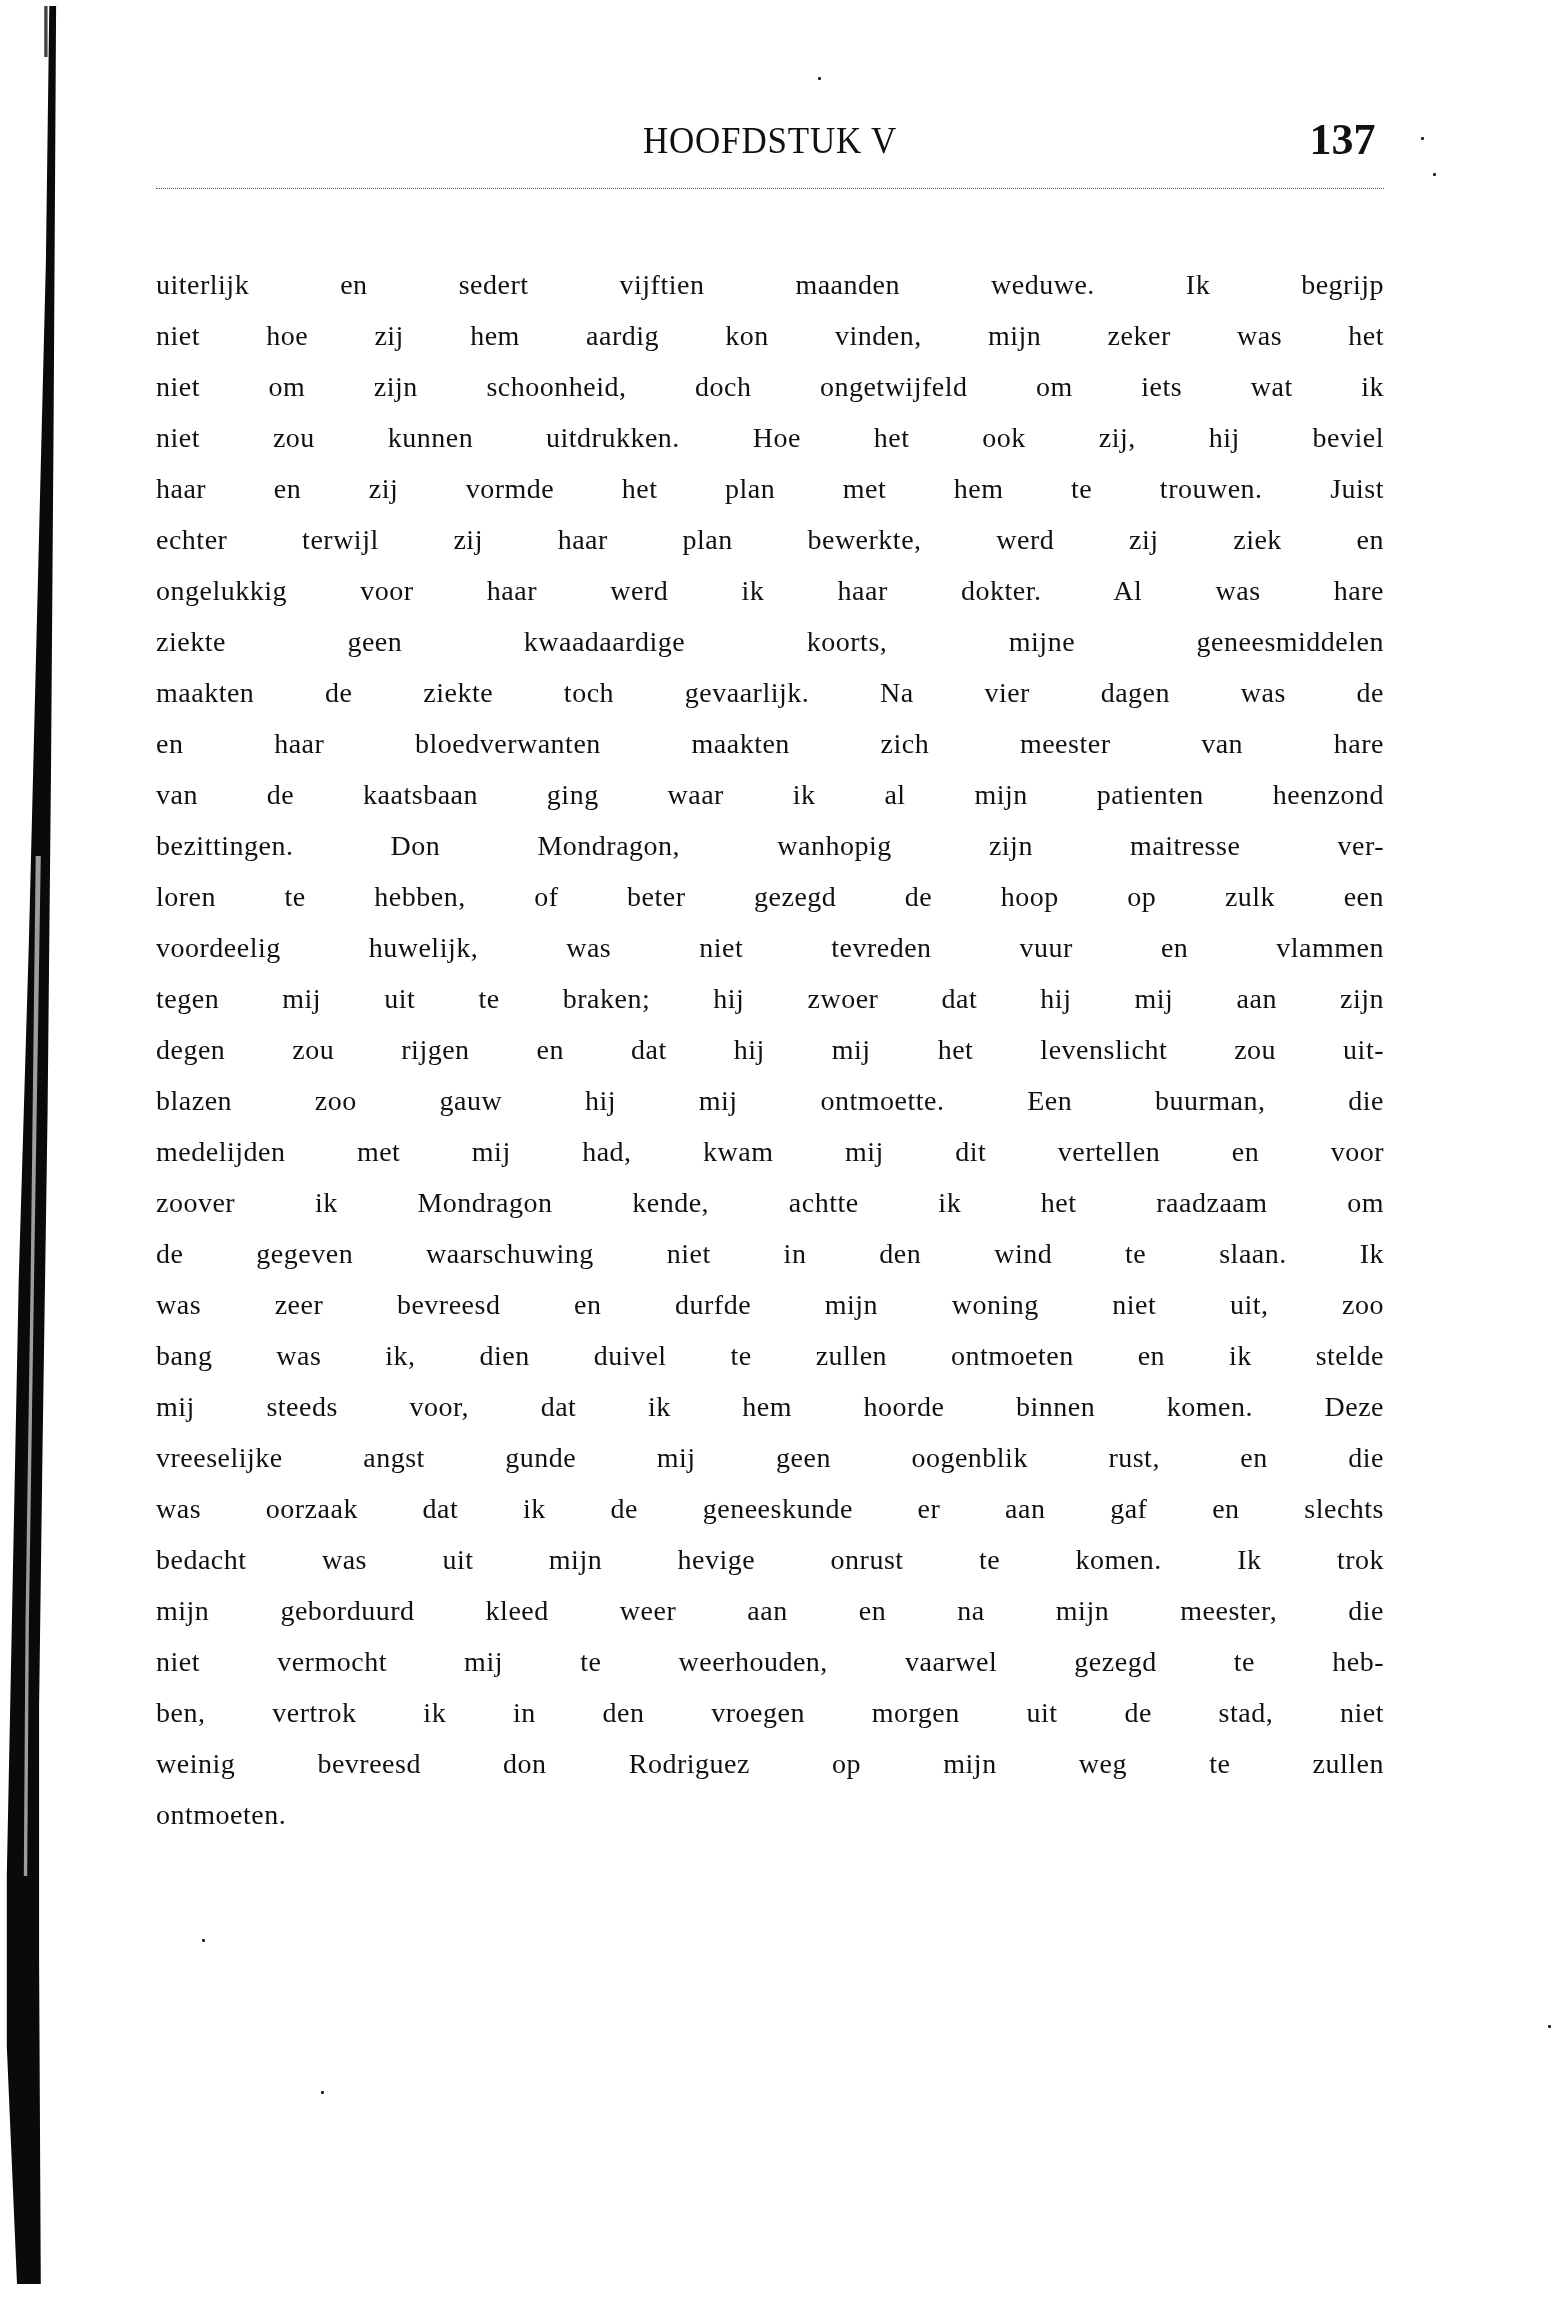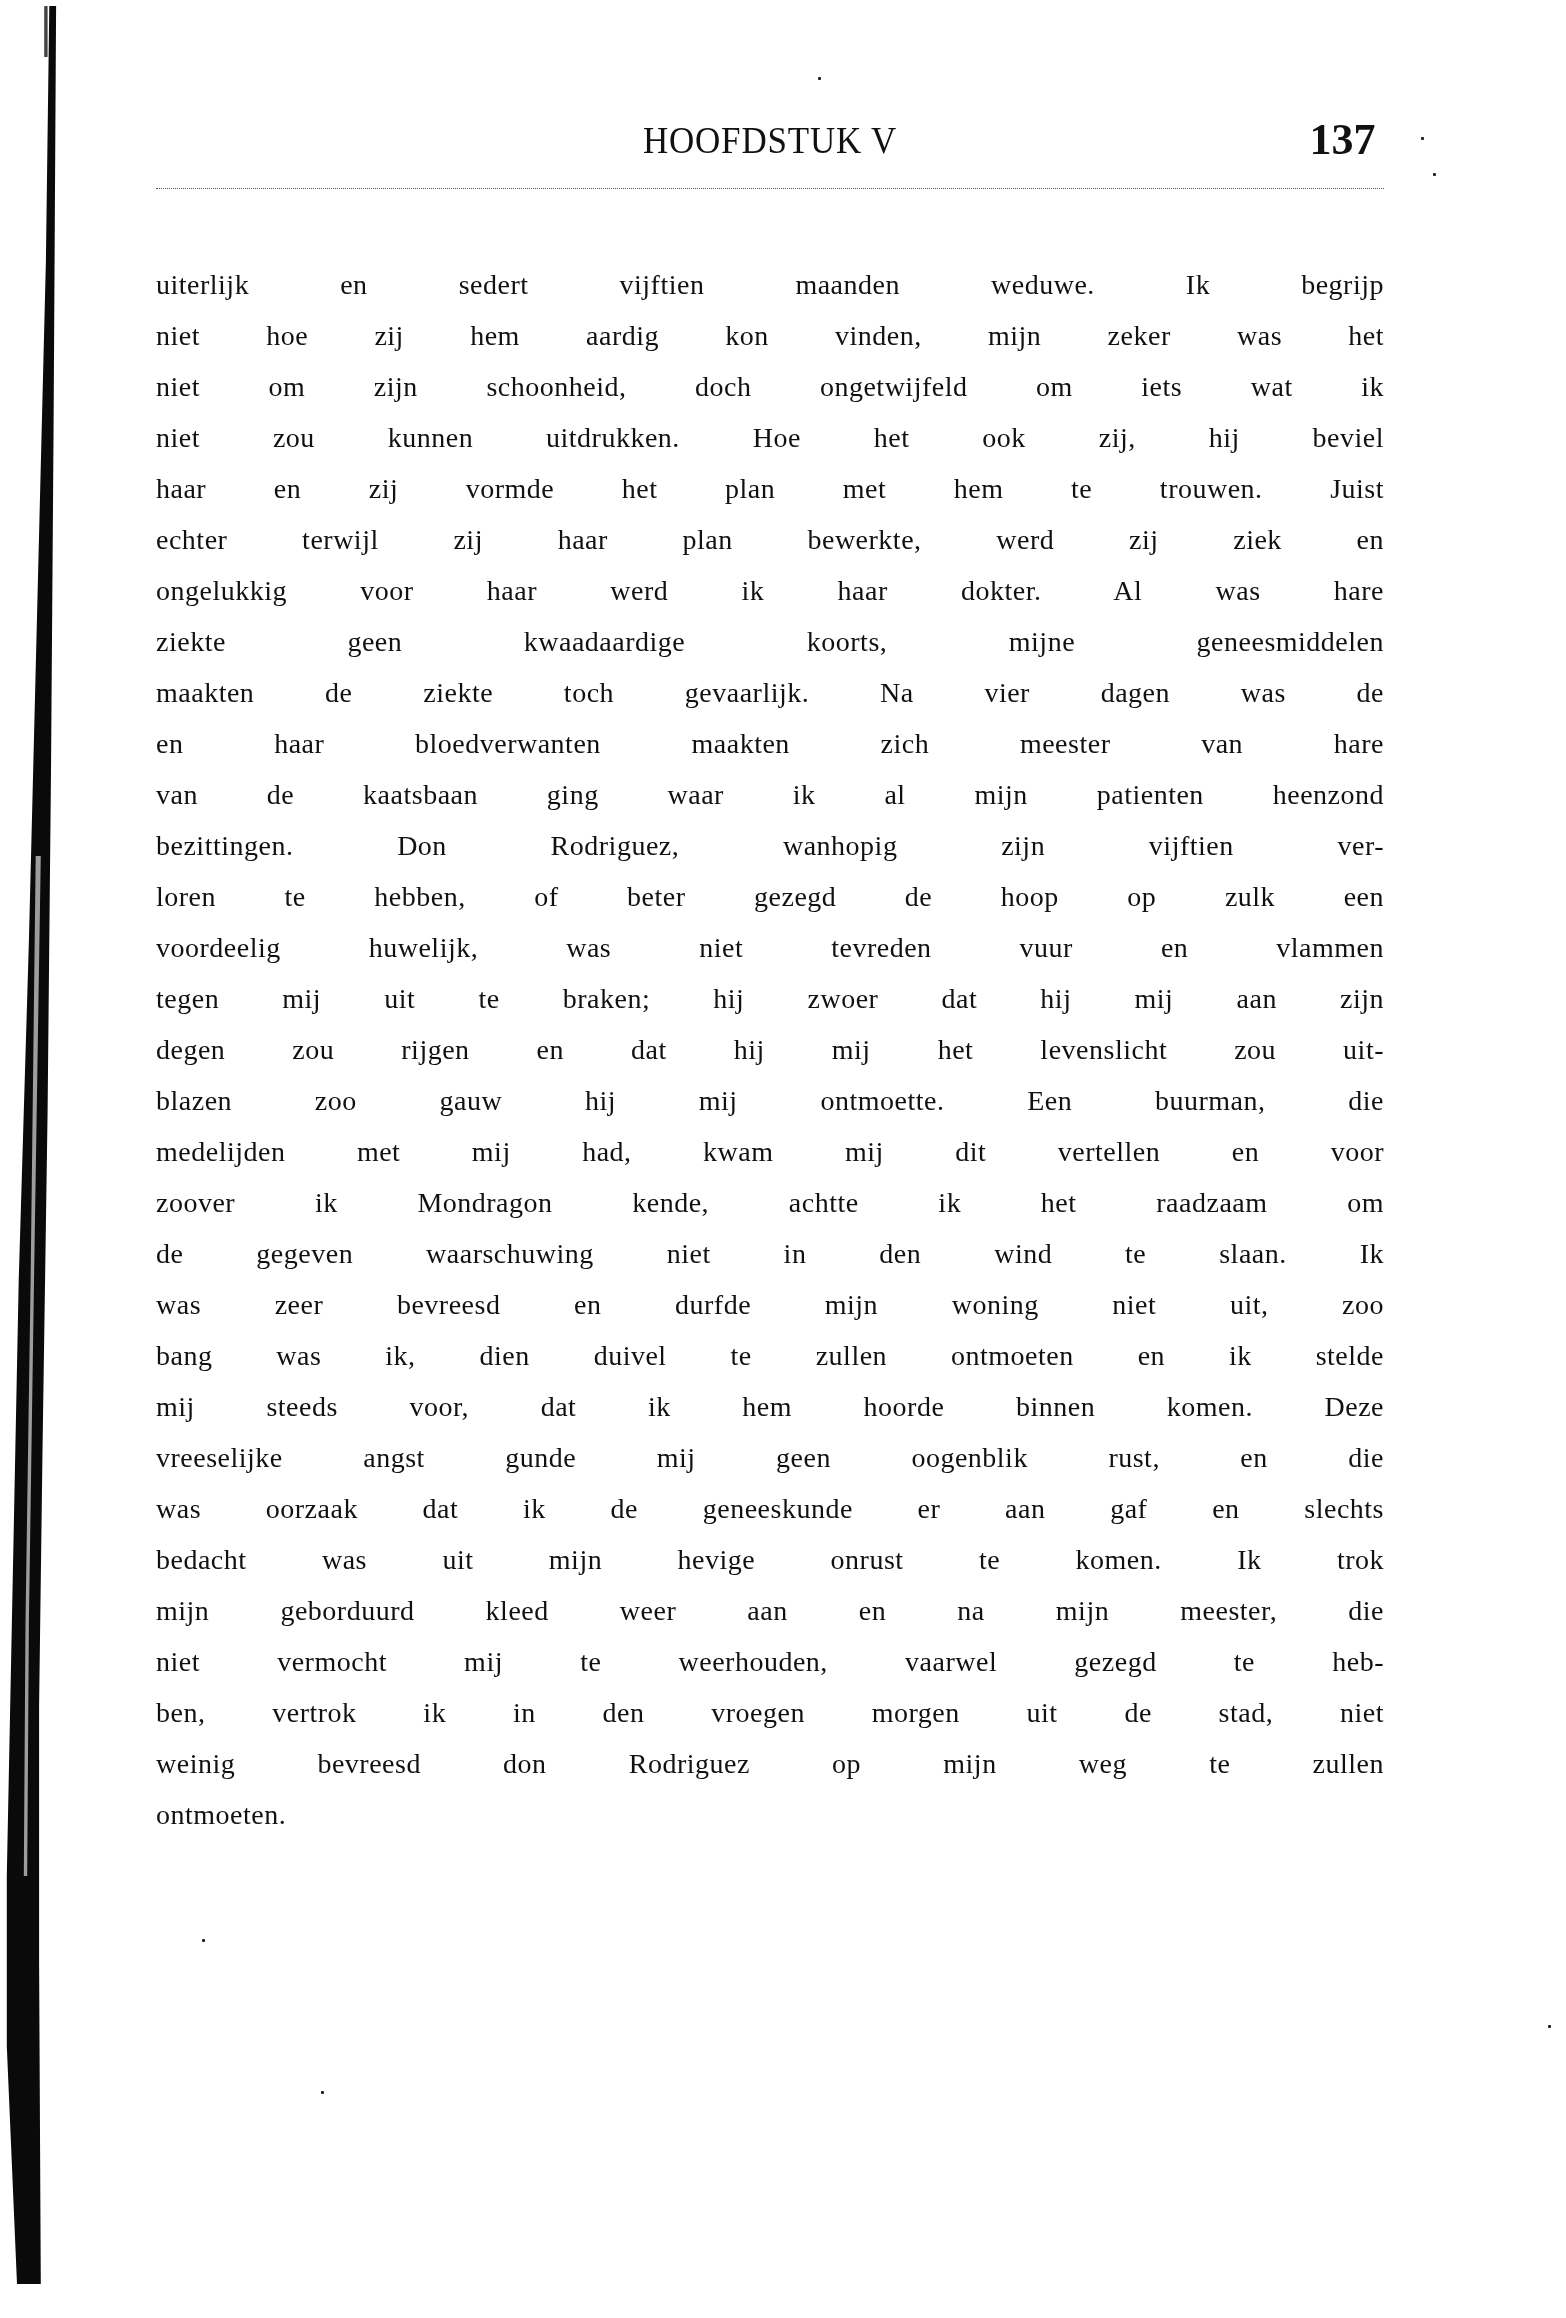--- a/index.html
+++ b/index.html
@@ -108,21 +108,21 @@
     <span class="line">niet hoe zij hem aardig kon vinden, mijn zeker was het</span>
     <span class="line">niet om zijn schoonheid, doch ongetwijfeld om iets wat ik</span>
     <span class="line">niet zou kunnen uitdrukken. Hoe het ook zij, hij beviel</span>
     <span class="line">haar en zij vormde het plan met hem te trouwen. Juist</span>
     <span class="line">echter terwijl zij haar plan bewerkte, werd zij ziek en</span>
     <span class="line">ongelukkig voor haar werd ik haar dokter. Al was hare</span>
     <span class="line">ziekte geen kwaadaardige koorts, mijne geneesmiddelen</span>
     <span class="line">maakten de ziekte toch gevaarlijk. Na vier dagen was de</span>
     <span class="line">en haar bloedverwanten maakten zich meester van hare</span>
     <span class="line">van de kaatsbaan ging waar ik al mijn patienten heenzond</span>
-    <span class="line">bezittingen. Don Rodriguez, wanhopig zijn vijftien ver-</span>
+    <span class="line">bezittingen. Don Mondragon, wanhopig zijn maitresse ver-</span>
     <span class="line">loren te hebben, of beter gezegd de hoop op zulk een</span>
     <span class="line">voordeelig huwelijk, was niet tevreden vuur en vlammen</span>
     <span class="line">tegen mij uit te braken; hij zwoer dat hij mij aan zijn</span>
     <span class="line">degen zou rijgen en dat hij mij het levenslicht zou uit-</span>
     <span class="line">blazen zoo gauw hij mij ontmoette. Een buurman, die</span>
     <span class="line">medelijden met mij had, kwam mij dit vertellen en voor</span>
     <span class="line">zoover ik Mondragon kende, achtte ik het raadzaam om</span>
     <span class="line">de gegeven waarschuwing niet in den wind te slaan. Ik</span>
     <span class="line">was zeer bevreesd en durfde mijn woning niet uit, zoo</span>
     <span class="line">bang was ik, dien duivel te zullen ontmoeten en ik stelde</span>

